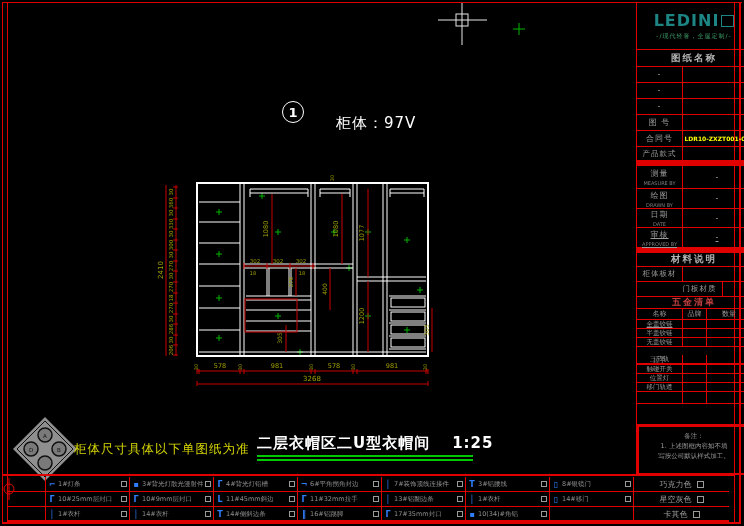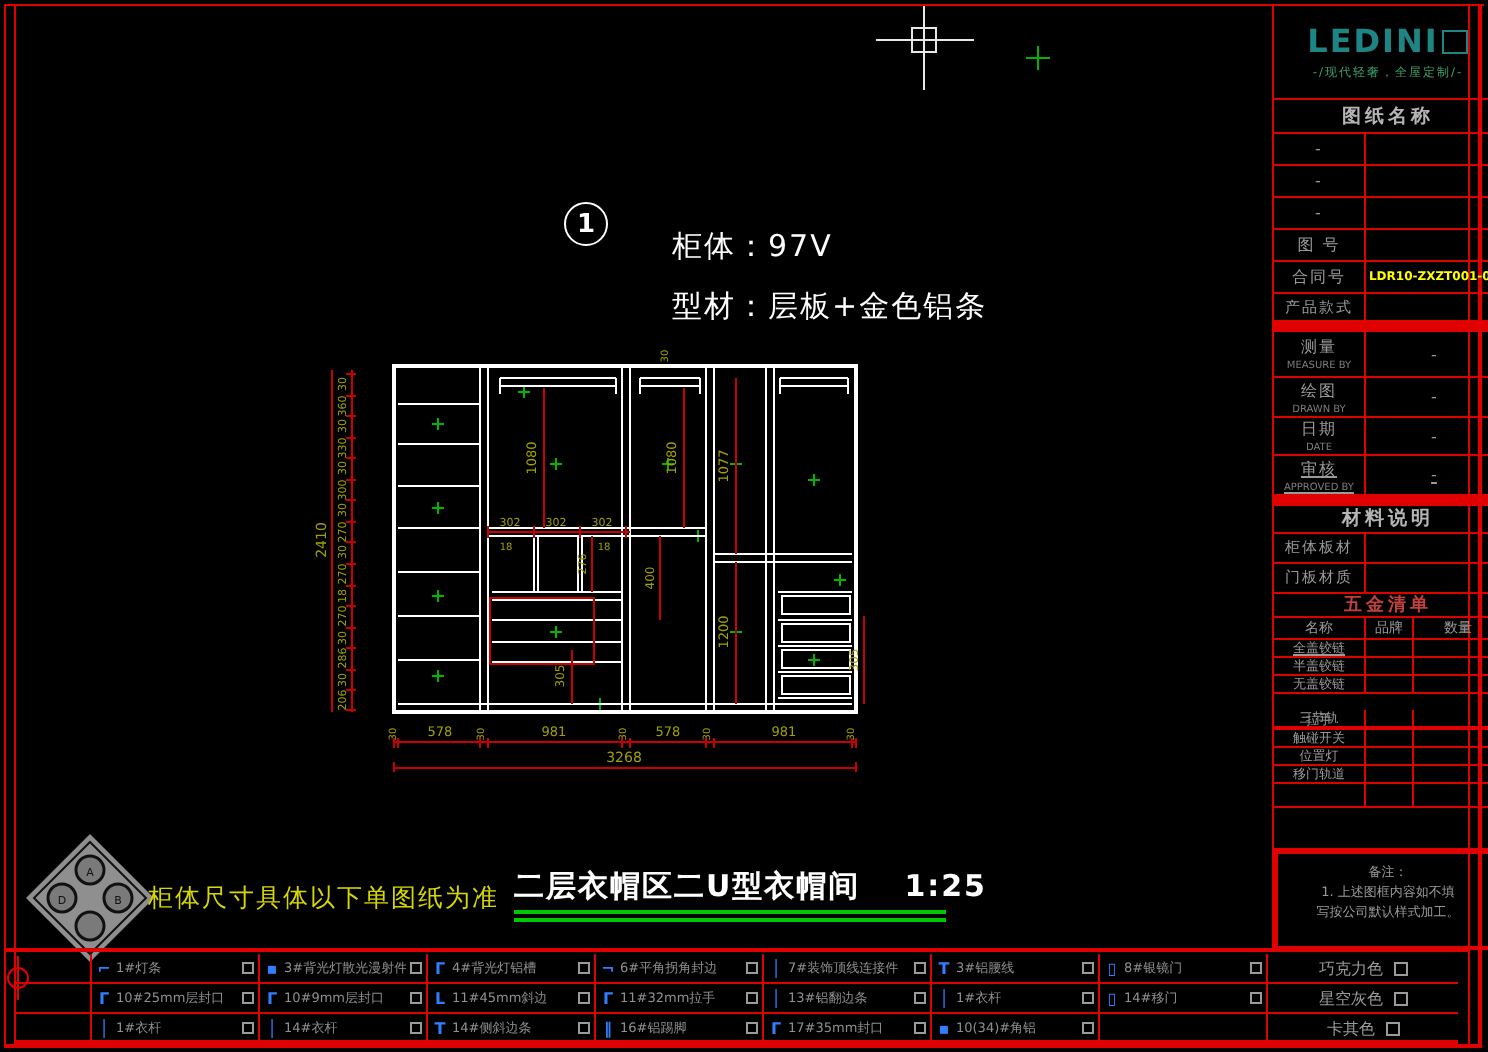--- a/index.html
+++ b/index.html
@@ -154,21 +154,20 @@
   <div class="rl" style="left:2px;top:2px;width:740px;height:1px;"></div>
   <div class="rl" style="left:2px;top:2px;width:1px;height:521px;"></div>
   <div class="rl" style="left:7px;top:2px;width:1px;height:520px;"></div>
   <div class="rl" style="left:734px;top:2px;width:1px;height:521px;"></div>
   <div class="rl" style="left:739px;top:2px;width:2px;height:521px;"></div>
   <div class="rl" style="left:2px;top:522px;width:739px;height:2px;"></div>
   <div class="rl" style="left:2px;top:474px;width:733px;height:2px;"></div>
 
   <div id="circle1">1</div>
   <div class="anno" style="left:336px;top:114px;">柜体：97V</div>
-  <div class="anno" style="left:336px;top:144px;">型材：层板+金色铝条</div>
 
   <div id="footnote">柜体尺寸具体以下单图纸为准</div>
   <div id="titlerow">
     <span>二层衣帽区二U型衣帽间</span>
     <span>1:25</span>
   </div>
   <div class="uline" style="top:455px;"></div>
   <div class="uline" style="top:459px;"></div>
 
   <div id="sidebar">
@@ -241,21 +240,21 @@
     </div>
 
     <div class="rl" style="left:0;top:245px;right:0;height:5px;"></div>
 
     <div class="sbrow sbhead" style="top:250px;height:14px;">材料说明</div>
     <div class="sbrow" style="top:264px;height:15px;">
       <div class="lblcell" style="font-size:7.5px;">柜体板材</div>
       <div class="valcell"></div>
     </div>
     <div class="sbrow" style="top:279px;height:15px;">
-      <div class="lblcell" style="font-size:7.5px;">门板材质</div>
+      <div class="lblcell" style="font-size:7.5px;margin-left:40px;">门板材质</div>
       <div class="valcell"></div>
     </div>
 
     <div class="sbrow sbhead" style="top:294px;height:12px;font-size:9px;color:#c04040;">五金清单</div>
     <div class="hwrow" style="top:306px;height:11px;font-size:7px;">
       <span class="hwname">名称</span>
       <span class="hwbrand" style="display:flex;align-items:center;justify-content:center;">品牌</span>
       <span class="hwqty" style="display:flex;align-items:center;justify-content:center;">数量</span>
     </div>
     <div class="hwrow" style="top:317px;text-decoration:underline;">

